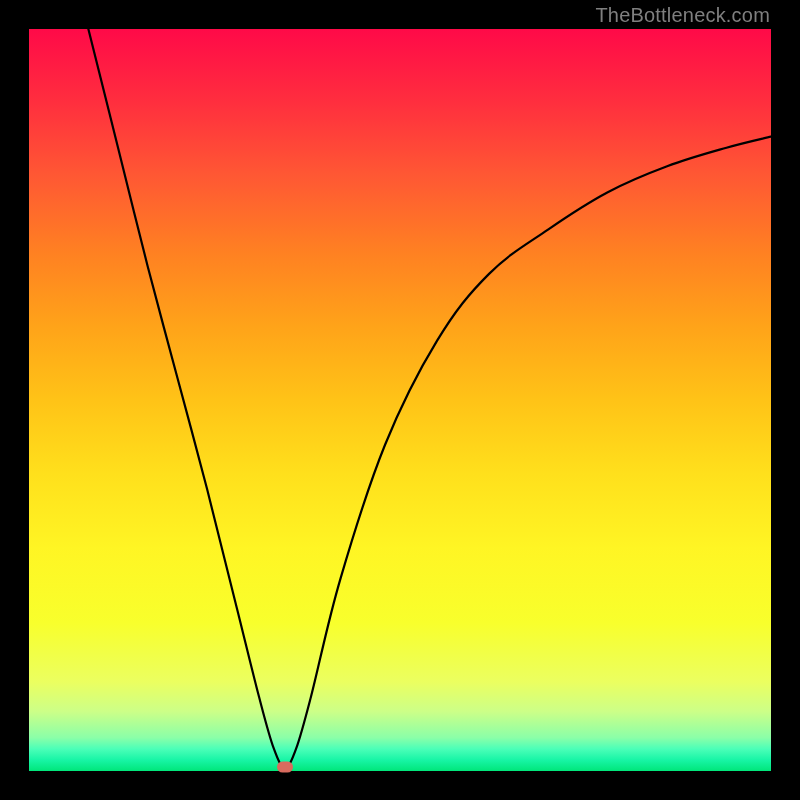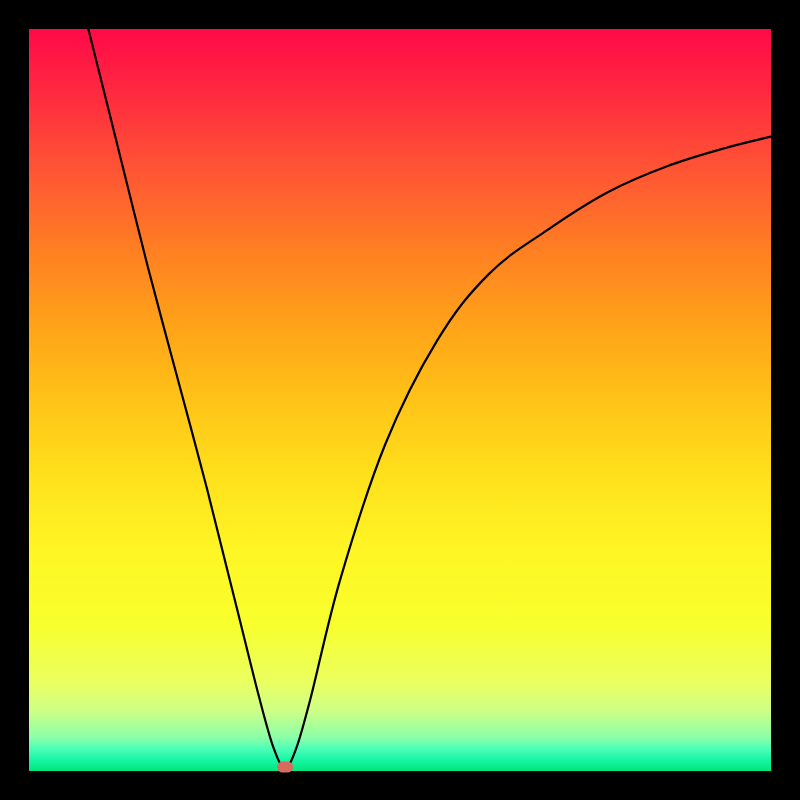--- a/index.html
+++ b/index.html
@@ -63,20 +63,21 @@
     height: 11px;
     background: #d86b5e;
     border-radius: 6px;
     transform: translate(-50%, -50%);
   }
 </style>
 </head>
 <body>
 
 <div class="frame">
+  <div class="attribution">TheBottleneck.com</div>
 
   <div class="plot-area">
     <svg class="curve" viewBox="0 0 742 742" preserveAspectRatio="none">
       <path id="curve-path" d="M 59.36 0.00 C 64.70 21.37, 78.36 75.98, 89.04 118.72 C 99.72 161.46, 108.04 196.04, 118.72 237.44 C 129.40 278.84, 137.72 308.67, 148.40 348.74 C 159.08 388.81, 167.40 418.64, 178.08 460.04 C 188.76 501.44, 198.41 541.36, 207.76 578.76 C 217.11 616.16, 223.34 642.42, 230.02 667.80 C 236.70 693.18, 240.19 707.05, 244.86 719.74 C 249.53 732.43, 251.98 738.29, 255.99 738.29 C 260.00 738.29, 262.45 732.43, 267.12 719.74 C 271.79 707.05, 273.95 698.52, 281.96 667.80 C 289.97 637.08, 298.28 594.49, 311.64 549.08 C 325.00 503.67, 338.80 458.26, 356.16 415.52 C 373.52 372.78, 389.40 342.36, 408.10 311.64 C 426.80 280.92, 440.01 264.89, 460.04 244.86 C 480.07 224.83, 498.03 215.03, 519.40 200.34 C 540.77 185.65, 557.39 174.59, 578.76 163.24 C 600.13 151.89, 616.75 145.28, 638.12 137.27 C 659.49 129.26, 678.78 124.06, 697.48 118.72 C 716.18 113.38, 733.99 109.59, 742.00 107.59" fill="none" stroke="#000000" stroke-width="2.2" stroke-linecap="round" stroke-linejoin="round"></path>
     </svg>
     <div class="marker" id="min-marker" style="left: 255.99px; top: 738.29px;"></div>
   </div>
 </div>
 
 </body></html>

